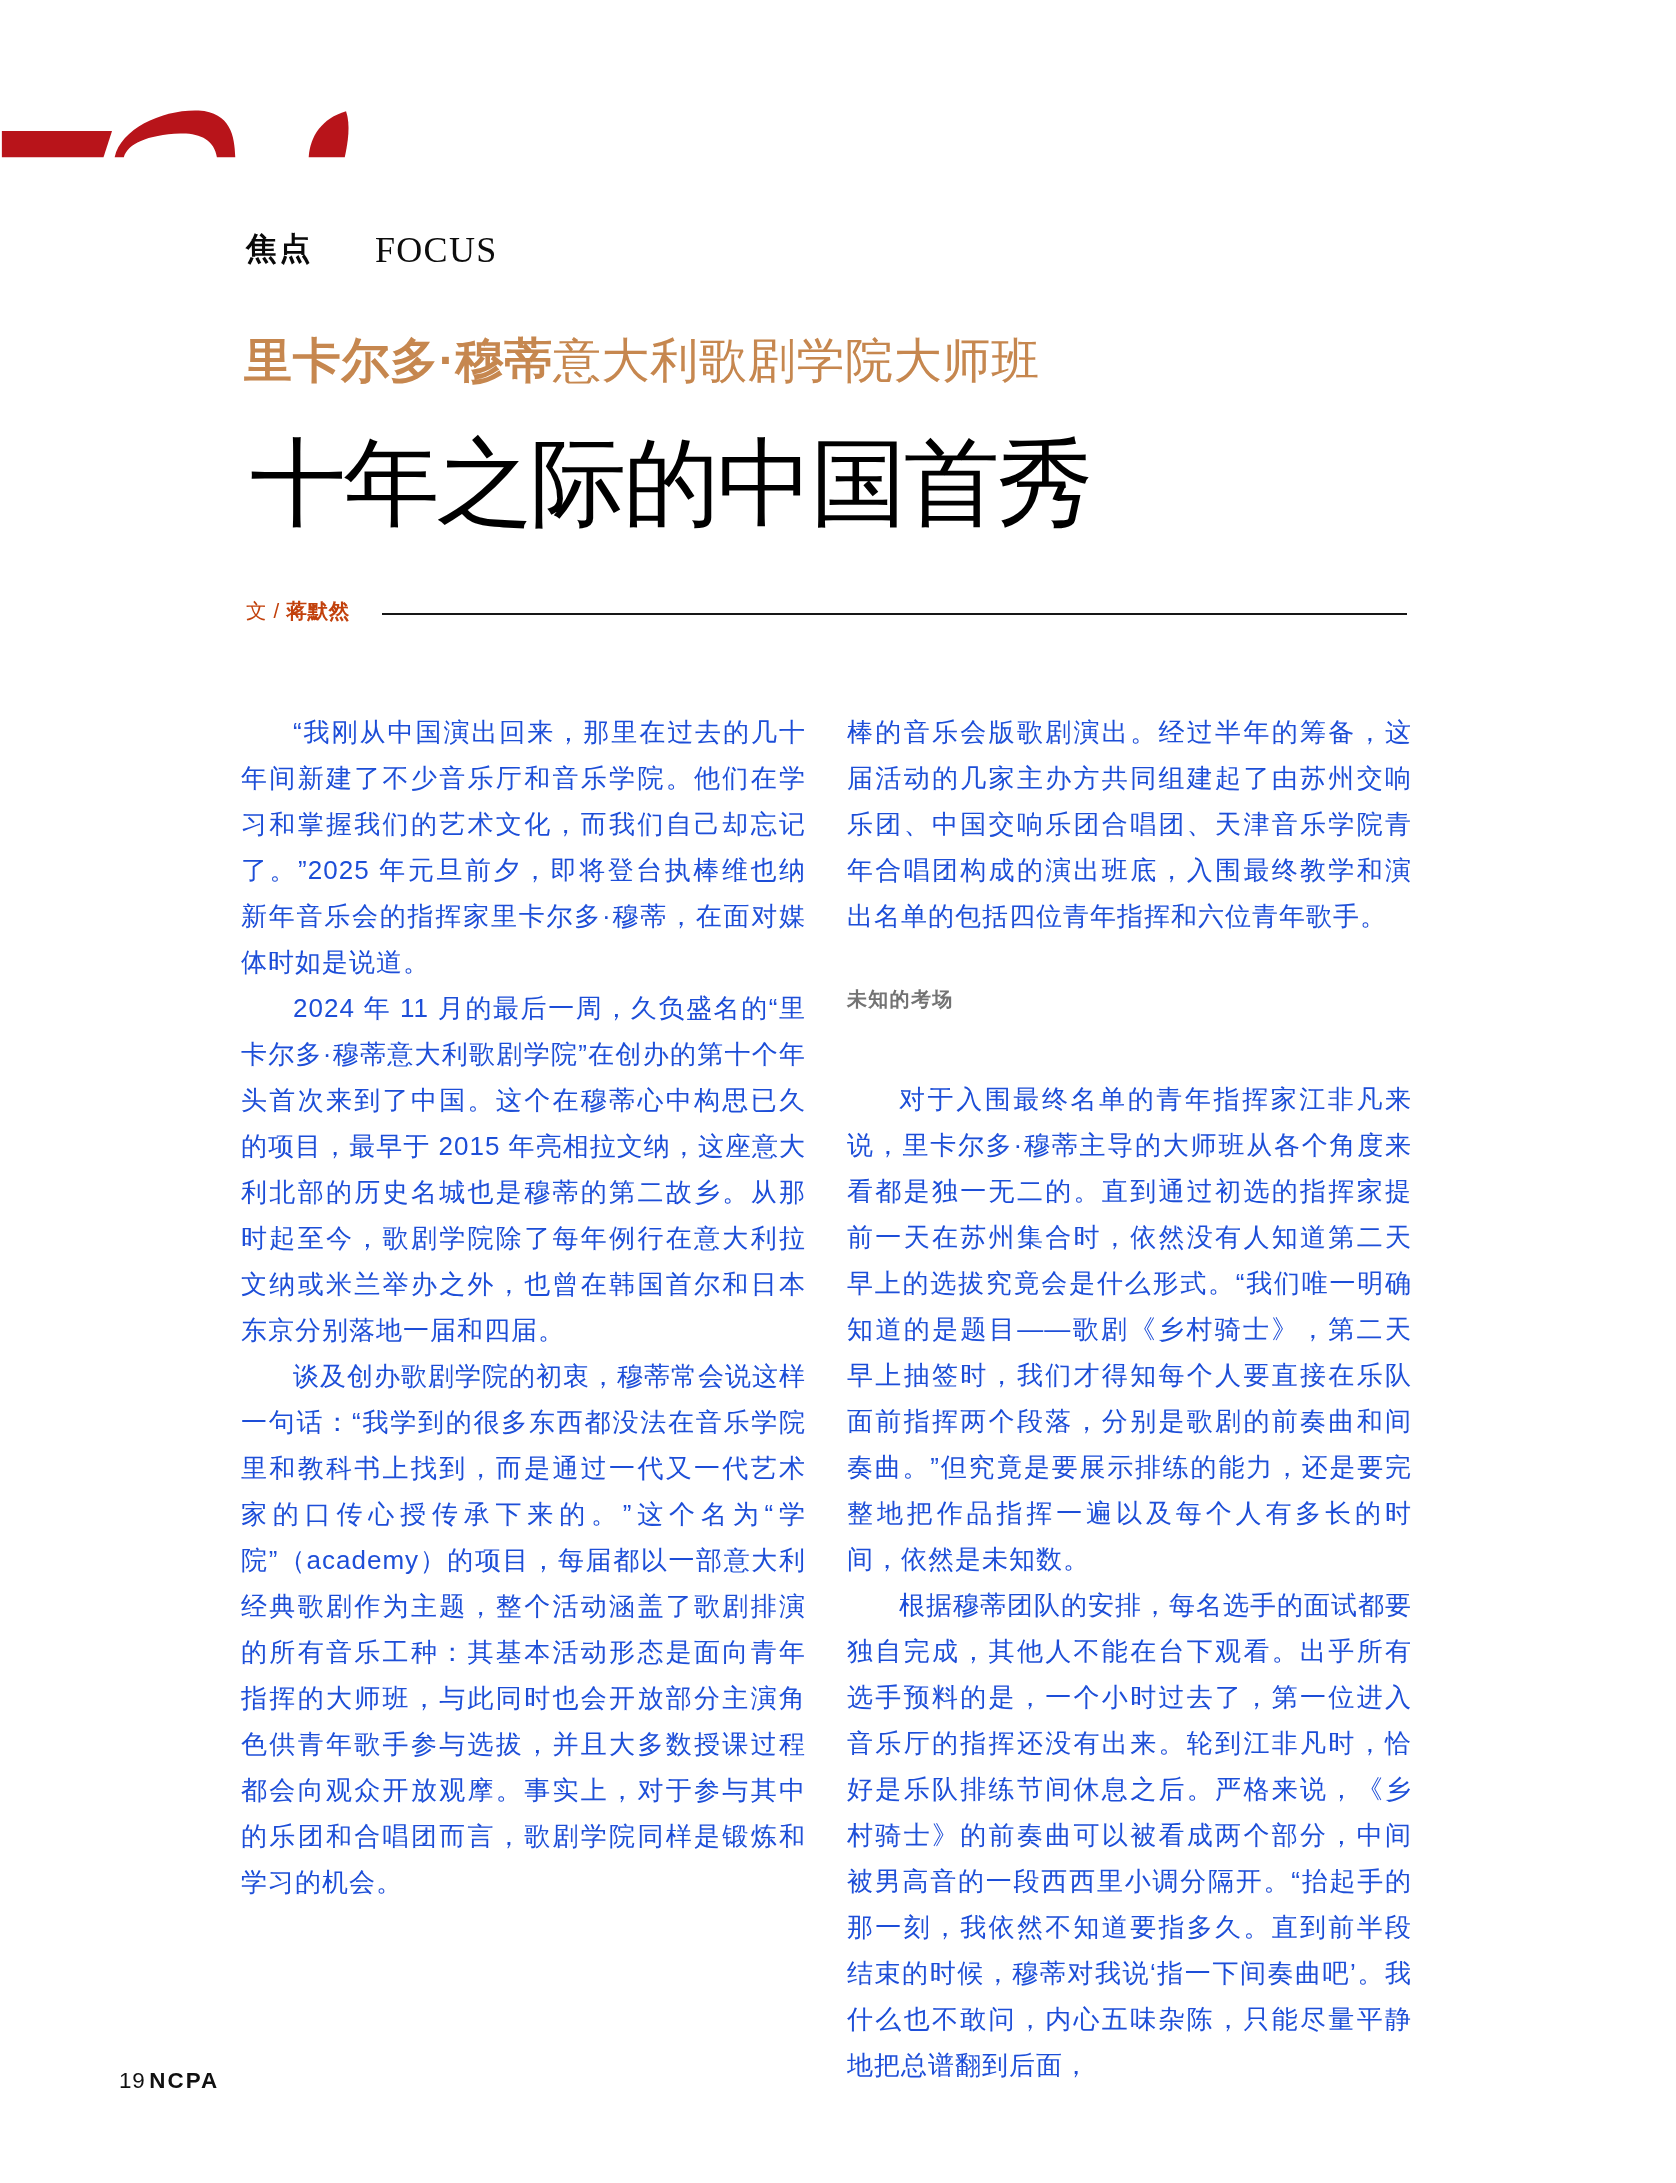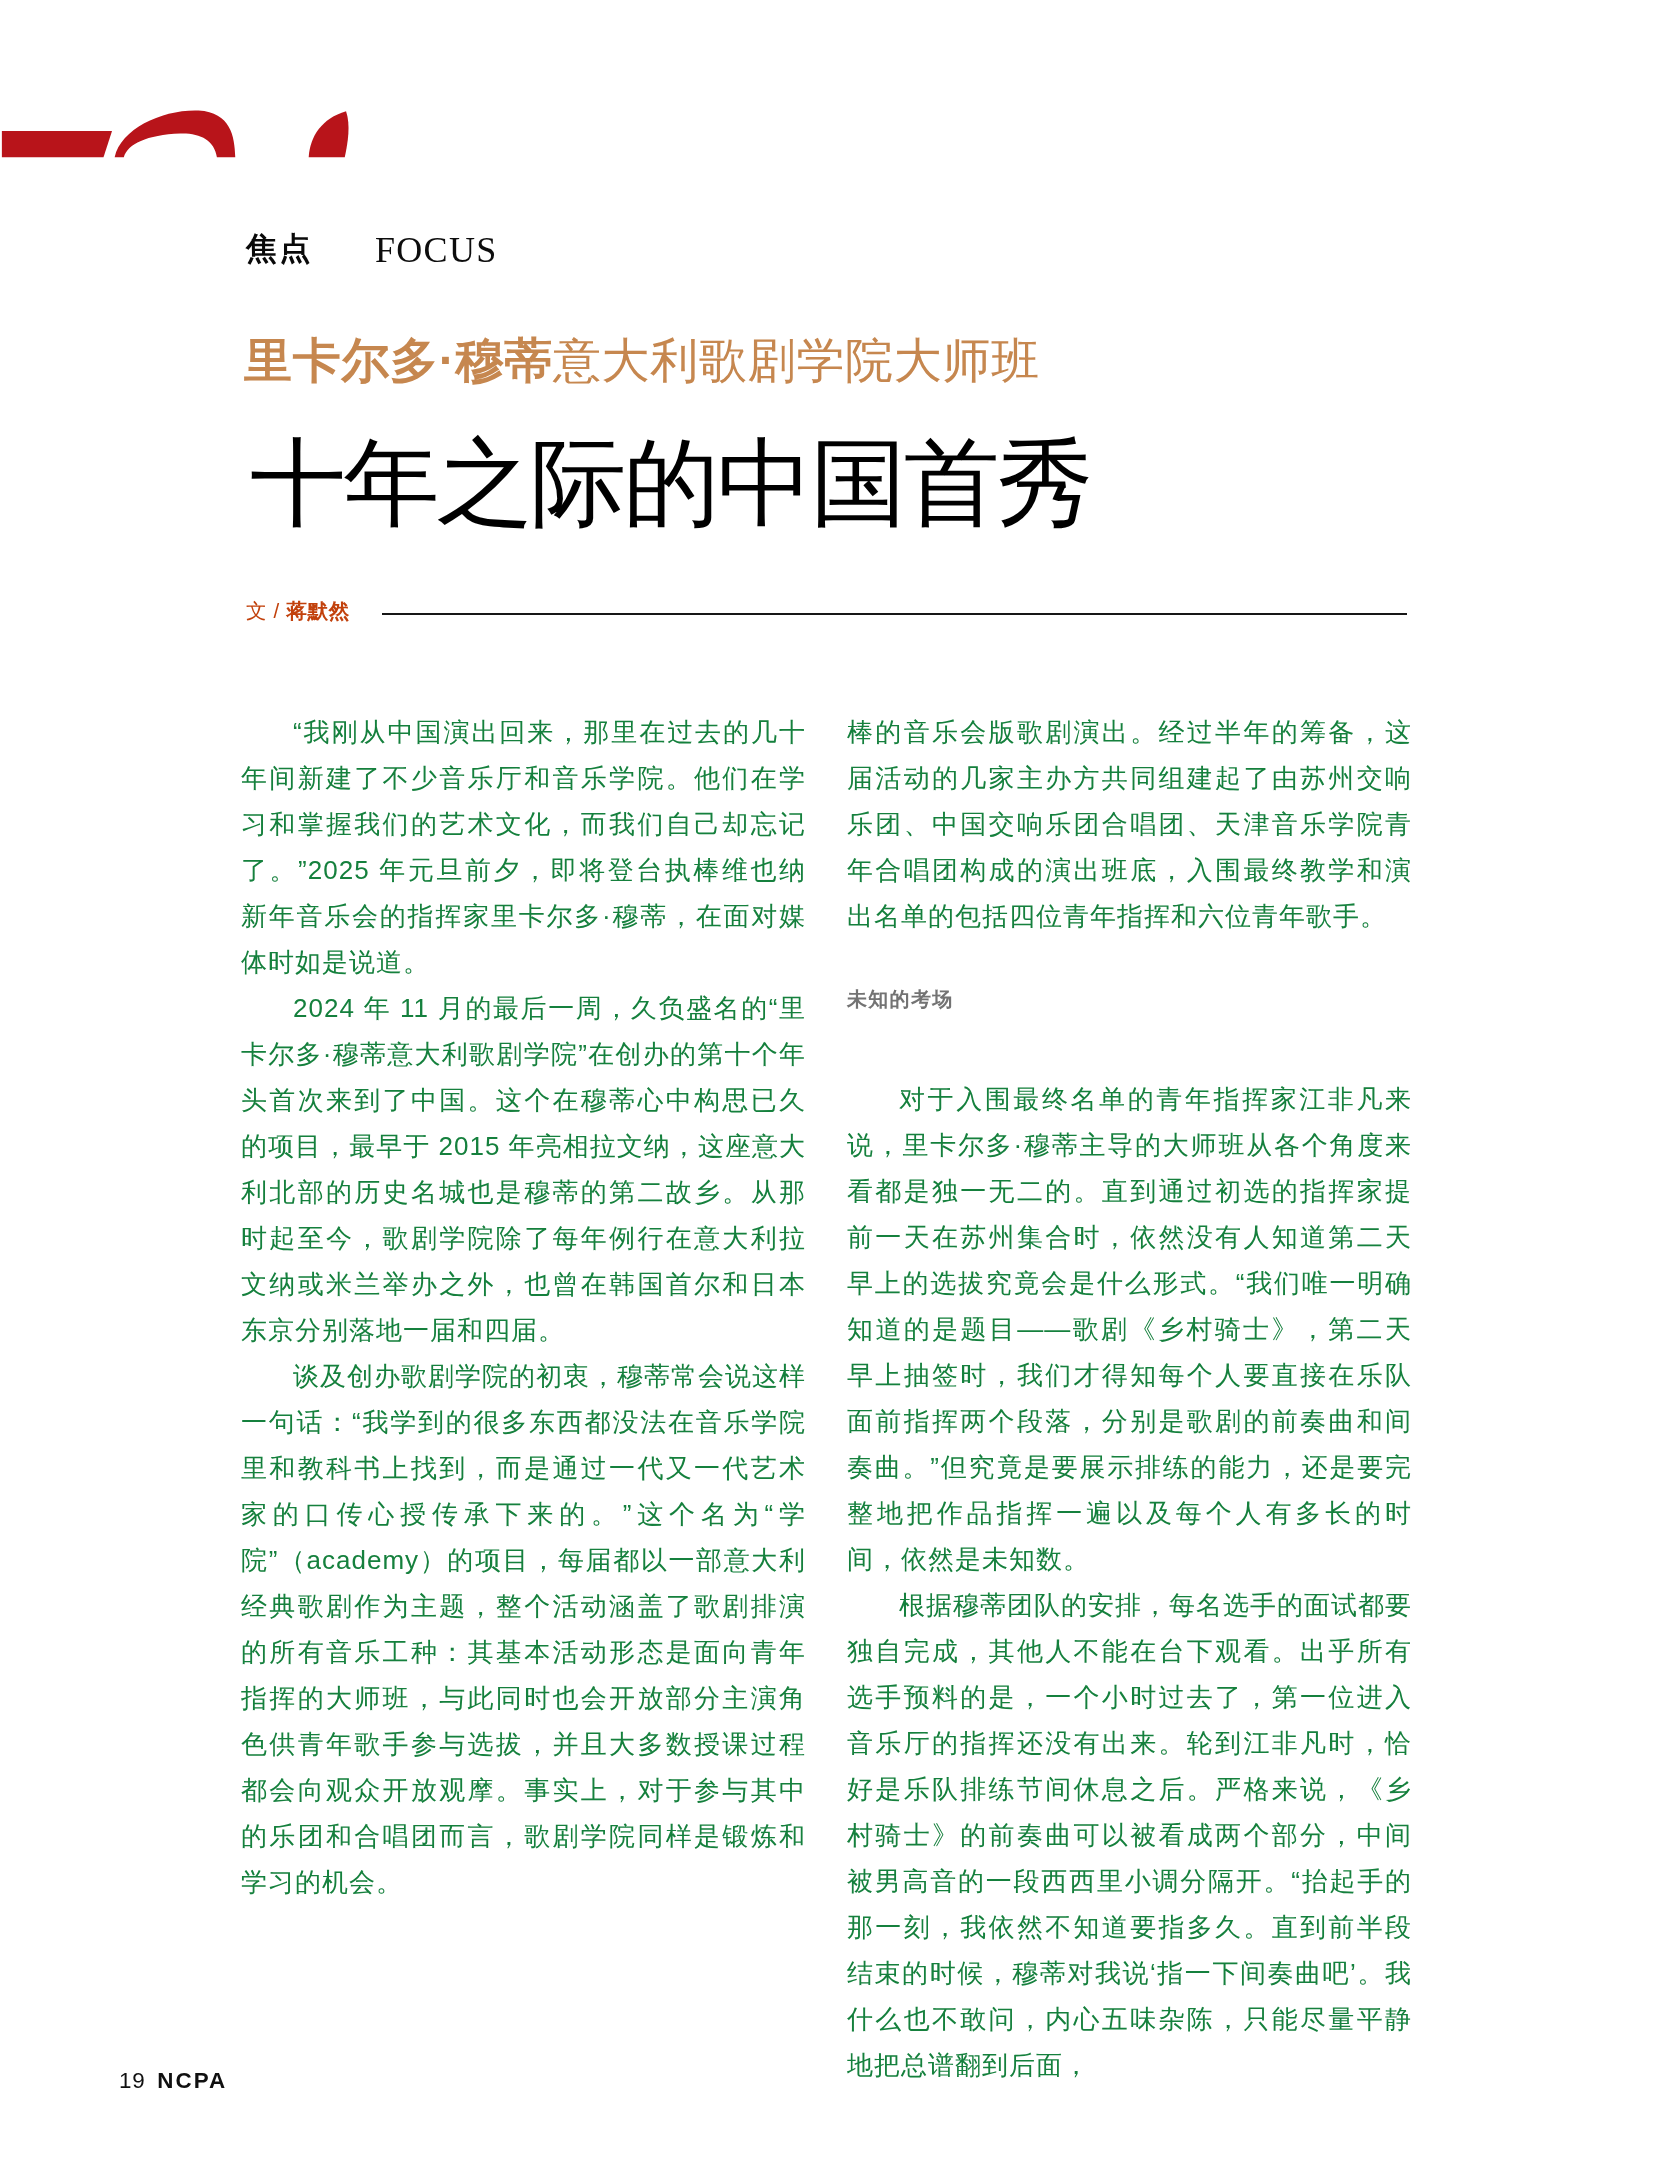--- a/index.html
+++ b/index.html
@@ -60,37 +60,37 @@
     position: absolute; top: 709px; width: 565px;
   }
   .col-left  { left: 241px;  }
   .col-right { left: 847px; }
   .col p.para {
     margin: 0;
     font-size: 26px;
     line-height: 46px;
     letter-spacing: 1px;
     text-align: justify;
-    color: #15803d;
+    color: #1d4ed8;
     font-weight: 300;
   }
   .col p.para.indent { text-indent: 2em; }
   .col h3.heading {
     margin: 44px 0 61px 0;
     font-size: 20px; line-height: 32px;
     font-weight: 800; letter-spacing: 1.3px; color: #737373;
   }
 
   
   .footer {
     position: absolute; left: 119px; top: 2068px;
     font-size: 22.4px; line-height: 26.4px; color: #101010;
     font-weight: 500; letter-spacing: 0.7px;
   }
-  .footer .brand { margin-left: 12px; letter-spacing: 2px; font-weight: 600; }
+  .footer .brand { margin-left: 4px; letter-spacing: 2px; font-weight: 600; }
 </style>
 </head>
 <body>
 
 <div class="page">
 
   <div class="banner">
     <svg width="502" height="59" viewBox="0 0 760 90" aria-hidden="true">
       <polygon points="0,38 168,38 155,78 0,78" fill="var(--accent-red, #b8141a)"></polygon>
       <path d="M 172 78 C 182 34, 246 5, 300 7 C 349 10, 355 46, 356 78 L 328 78 C 324 52, 302 41, 272 42 C 221 44, 192 58, 186 78 Z" fill="var(--accent-red, #b8141a)"></path>

